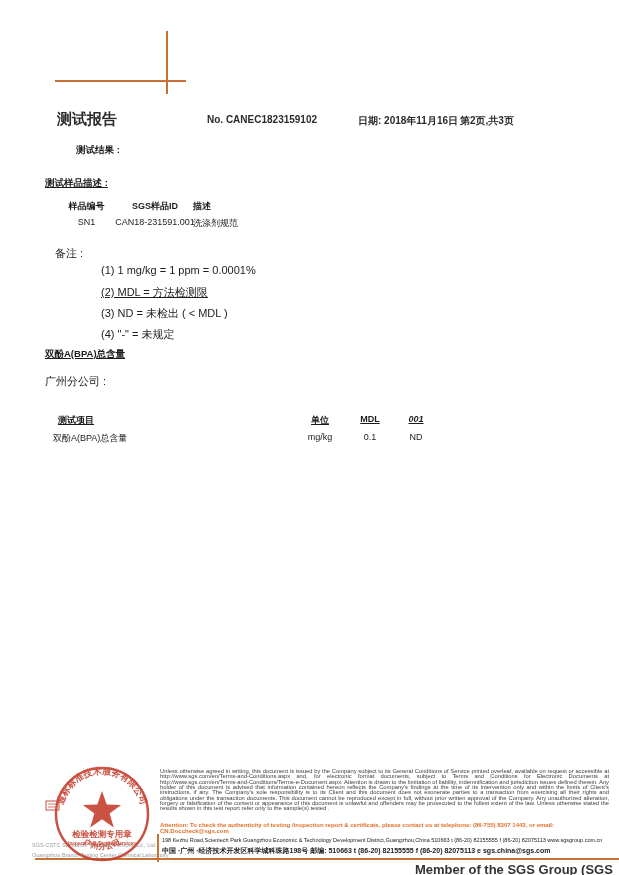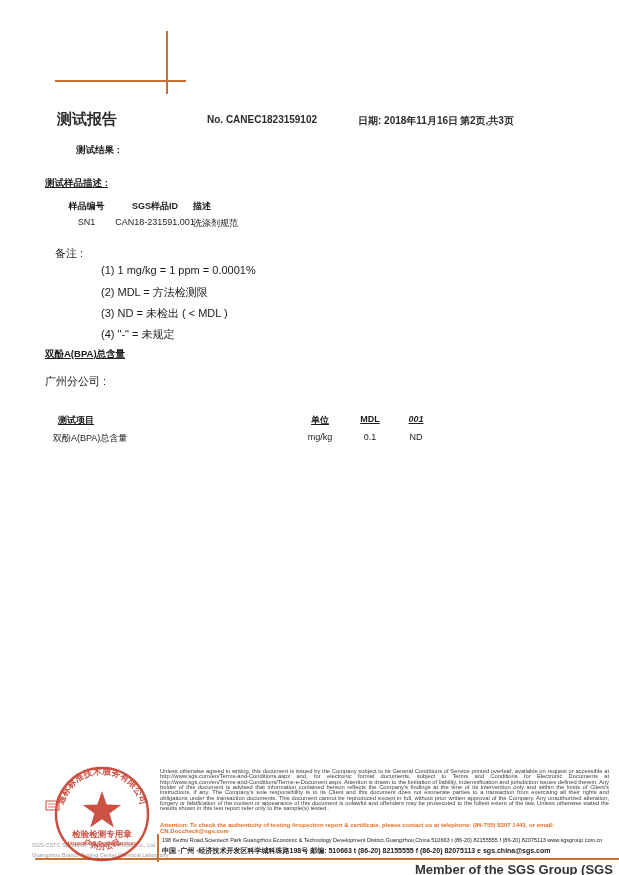--- a/index.html
+++ b/index.html
@@ -59,21 +59,21 @@
     <div class="abs cell cell-h ctr" style="left:54px;top:200px;width:65px;">样品编号</div>
     <div class="abs cell cell-h ctr" style="left:113px;top:200px;width:84px;">SGS样品ID</div>
     <div class="abs cell cell-h" style="left:193px;top:200px;">描述</div>
     <div class="abs cell ctr" style="left:54px;top:217px;width:65px;">SN1</div>
     <div class="abs cell ctr" style="left:113px;top:217px;width:84px;">CAN18-231591.001</div>
     <div class="abs cell" style="left:193px;top:217px;">洗涤剂规范</div>
   </div>
 
   <div class="abs lbl-n" style="left:55px;top:246px;">备注 :</div>
   <div class="abs lbl-n" style="left:101px;top:264px;">(1) 1 mg/kg = 1 ppm = 0.0001%</div>
-  <div class="abs lbl-n" style="left:101px;top:285px;">(2) MDL = 方法检测限</div>
+  <div class="abs lbl-n" style="left:101px;top:285px;text-decoration:underline;">(2) MDL = 方法检测限</div>
   <div class="abs lbl-n" style="left:101px;top:306px;">(3) ND = 未检出 ( &lt; MDL )</div>
   <div class="abs lbl-n" style="left:101px;top:327px;">(4) "-" = 未规定</div>
 
   <div class="abs lbl u" style="left:45px;top:348px;">双酚A(BPA)总含量</div>
 
   <div class="abs lbl-n" style="left:45px;top:374px;">广州分公司 :</div>
 
   <div>
     <div class="abs rt-h" style="left:58px;top:414px;">测试项目</div>
     <div class="abs rt-h ctr" style="left:295px;top:414px;width:50px;font-family:Liberation Mono, monospace;">单位</div>

